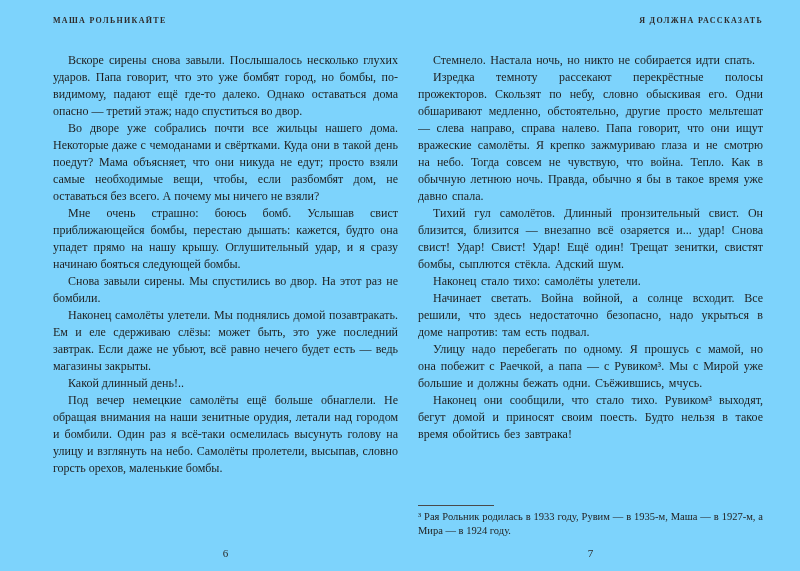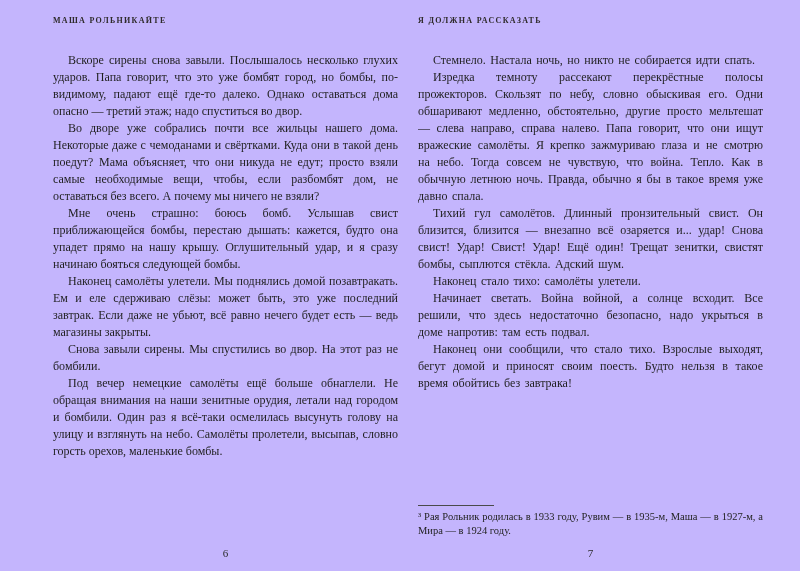--- a/index.html
+++ b/index.html
@@ -4,21 +4,21 @@
 <style>
   html, body {
     margin: 0;
     padding: 0;
     background: #fbfbfa;
   }
   .spread {
     position: relative;
     width: 800px;
     height: 571px;
-    background: #c4b5fd;
+    background: #7dd3fc;
     color: #1f1f1f;
     font-family: "Liberation Serif", "DejaVu Serif", serif;
     overflow: hidden;
   }
   .page {
     position: absolute;
     top: 0;
     width: 345px;
     height: 571px;
   }
@@ -29,21 +29,21 @@
     position: absolute;
     top: 16px;
     width: 100%;
     font-size: 8px;
     font-weight: 600;
     letter-spacing: 1.3px;
     color: #2e2a2a;
     text-transform: uppercase;
   }
   .running-head.align-left  { text-align: left; }
-  .running-head.align-right { text-align: left; }
+  .running-head.align-right { text-align: right; }
 
   .body-text {
     position: absolute;
     top: 52px;
     left: 0;
     right: 0;
     height: 452px;
     overflow: hidden;
     font-size: 12px;
     line-height: 17px;
@@ -90,39 +90,41 @@
 
 <div class="spread">
 
   <section class="page page-left">
     <div class="running-head align-left">МАША РОЛЬНИКАЙТЕ</div>
 
     <div class="body-text">
         <p>Вскоре сирены снова завыли. Послышалось несколько глухих ударов. Папа говорит, что это уже бомбят город, но бомбы, по-видимому, падают ещё где-то далеко. Однако оставаться дома опасно — третий этаж; надо спуститься во двор.</p>
         <p>Во дворе уже собрались почти все жильцы нашего дома. Некоторые даже с чемоданами и свёртками. Куда они в такой день поедут? Мама объясняет, что они никуда не едут; просто взяли самые необходимые вещи, чтобы, если разбомбят дом, не оставаться без всего. А почему мы ничего не взяли?</p>
         <p>Мне очень страшно: боюсь бомб. Услышав свист приближающейся бомбы, перестаю дышать: кажется, будто она упадет прямо на нашу крышу. Оглушительный удар, и я сразу начинаю бояться следующей бомбы.</p>
+        <p>Снова завыли сирены. Мы спустились во двор. На этот раз не бомбили.</p>
         <p>Наконец самолёты улетели. Мы поднялись домой позавтракать. Ем и еле сдерживаю слёзы: может быть, это уже последний завтрак. Если даже не убьют, всё равно нечего будет есть — ведь магазины закрыты.</p>
-        <p>Снова завыли сирены. Мы спустились во двор. На этот раз не бомбили.</p>
+        <p>Какой длинный день!..</p>
         <p>Под вечер немецкие самолёты ещё больше обнаглели. Не обращая внимания на наши зенитные орудия, летали над городом и бомбили. Один раз я всё-таки осмелилась высунуть голову на улицу и взглянуть на небо. Самолёты пролетели, высыпав, словно горсть орехов, маленькие бомбы.</p>
       </div>
 
 
     <div class="page-number">6</div>
   </section>
 
   <section class="page page-right">
     <div class="running-head align-right">Я ДОЛЖНА РАССКАЗАТЬ</div>
 
     <div class="body-text">
         <p>Стемнело. Настала ночь, но никто не собирается идти спать.</p>
         <p>Изредка темноту рассекают перекрёстные полосы прожекторов. Скользят по небу, словно обыскивая его. Одни обшаривают медленно, обстоятельно, другие просто мельтешат — слева направо, справа налево. Папа говорит, что они ищут вражеские самолёты. Я крепко зажмуриваю глаза и не смотрю на небо. Тогда совсем не чувствую, что война. Тепло. Как в обычную летнюю ночь. Правда, обычно я бы в такое время уже давно спала.</p>
         <p>Тихий гул самолётов. Длинный пронзительный свист. Он близится, близится — внезапно всё озаряется и... удар! Снова свист! Удар! Свист! Удар! Ещё один! Трещат зенитки, свистят бомбы, сыплются стёкла. Адский шум.</p>
         <p>Наконец стало тихо: самолёты улетели.</p>
         <p>Начинает светать. Война войной, а солнце всходит. Все решили, что здесь недостаточно безопасно, надо укрыться в доме напротив: там есть подвал.</p>
-        <p>Наконец они сообщили, что стало тихо. Взрослые выходят, бегут домой и приносят своим поесть. Будто нельзя в такое время обойтись без завтрака!</p>
+        <p>Улицу надо перебегать по одному. Я прошусь с мамой, но она побежит с Раечкой, а папа — с Рувиком³. Мы с Мирой уже большие и должны бежать одни. Съёжившись, мчусь.</p>
+        <p>Наконец они сообщили, что стало тихо. Рувиком³ выходят, бегут домой и приносят своим поесть. Будто нельзя в такое время обойтись без завтрака!</p>
       </div>
 
     <div class="footnote-block">
       <hr class="footnote-divider">
       <div class="footnote-text">³ Рая Рольник родилась в 1933 году, Рувим — в 1935-м, Маша — в 1927-м, а Мира — в 1924 году.</div>
     </div>
 
     <div class="page-number">7</div>
   </section>
 

